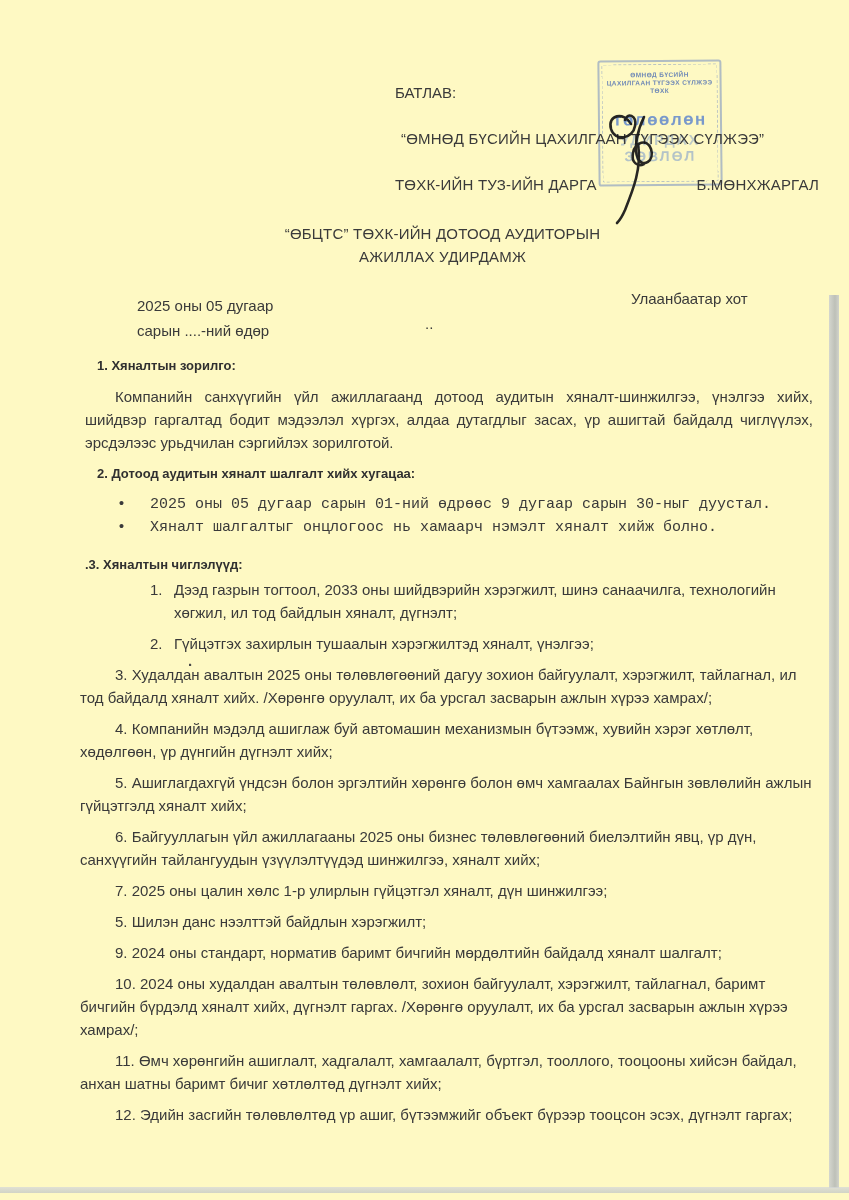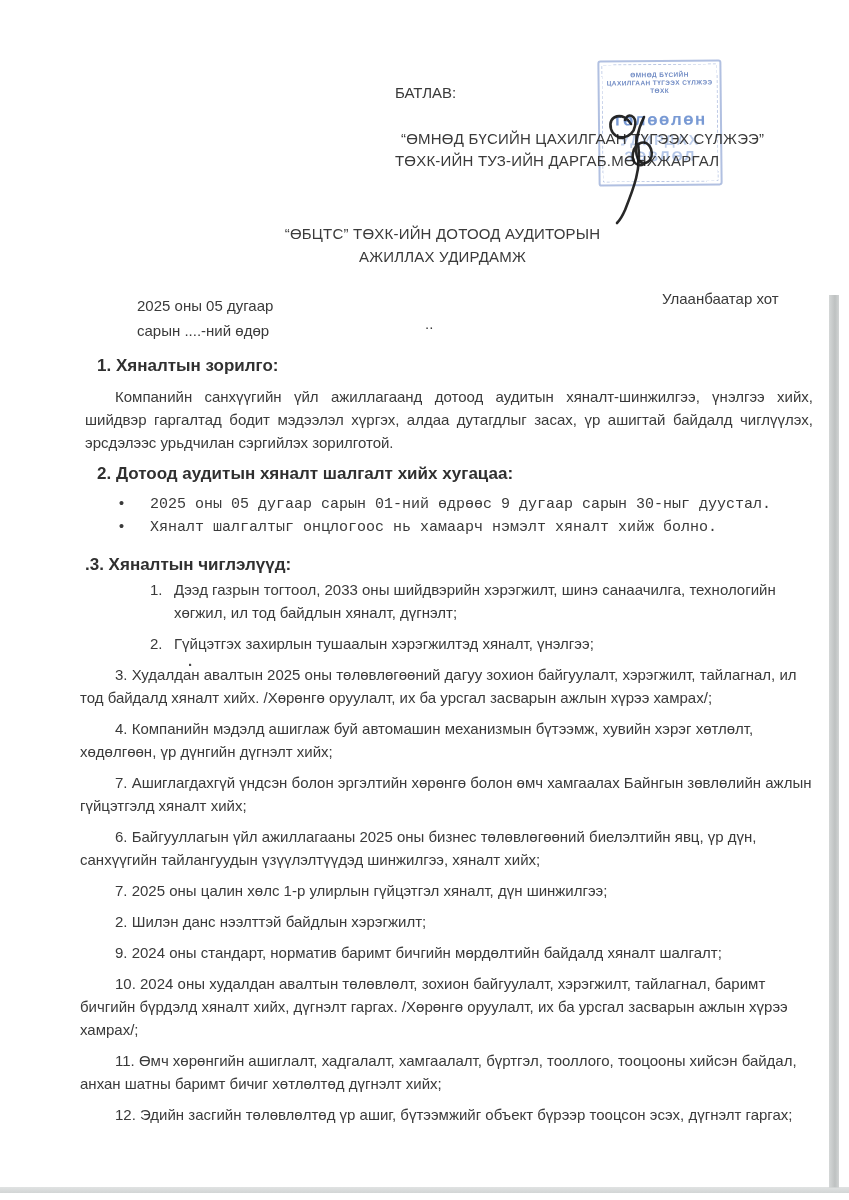--- a/index.html
+++ b/index.html
@@ -1,29 +1,29 @@
 <!DOCTYPE html>
 <html><head>
 <meta charset="utf-8">
 <style>
   html,body{margin:0;padding:0;background:#e9e9e9;}
   .page{
     position:relative;
     width:849px;height:1200px;
-    background:#ffffff;
+    background:#fef9c3;
     overflow:hidden;
     font-family:"Liberation Sans", sans-serif;
     color:#3a3a3a;
     font-size:15px;
   }
   
   .approval{position:absolute;left:395px;top:83px;width:424px;z-index:2;}
   .approval .label{display:block;line-height:20px;}
   .approval .org-line{display:block;margin-top:25px;line-height:22px;letter-spacing:.2px;margin-left:6px;}
-  .approval .sign-row{display:flex;justify-content:flex-start;line-height:22px;letter-spacing:.2px;}
+  .approval .sign-row{display:flex;justify-content:space-between;line-height:22px;letter-spacing:.2px;margin-top:24px;}
   
   .stamp{
     position:absolute;left:598px;top:60px;width:124px;height:126px;
     z-index:1;transform:rotate(-.6deg);
     border:2px solid rgba(100,130,195,.50);
     border-radius:3px;
     box-sizing:border-box;
     text-align:center;
     color:rgba(72,106,180,.78);
   }
@@ -38,24 +38,24 @@
   .stamp .big2{margin-top:3px;font-size:14px;line-height:16px;font-weight:bold;letter-spacing:2px;color:rgba(98,136,205,.42);}
   .stamp .big3{font-size:14px;line-height:16px;font-weight:bold;letter-spacing:2px;color:rgba(98,136,205,.48);}
   
   .signature{position:absolute;left:597px;top:108px;z-index:3;}
   
   .doc-title{position:absolute;left:0;right:0;top:222px;text-align:center;transform:translateX(18px);z-index:2;}
   .doc-title div{line-height:23px;letter-spacing:.2px;}
   
   .date-left{position:absolute;left:137px;top:293px;line-height:25px;}
   .date-dots{position:absolute;left:425px;top:315px;}
-  .date-right{position:absolute;left:662px;top:290px;}
+  .date-right{position:absolute;left:631px;top:290px;}
   
   .body{position:absolute;left:85px;top:354px;width:728px;line-height:23px;}
-  .body h3{font-size:17px;font-weight:bold;color:#303030;margin:0 0 8px 12px;line-height:23px;}
+  .body h3{font-size:13px;font-weight:bold;color:#303030;margin:0 0 8px 12px;line-height:23px;}
   .body h3.no-indent{margin-left:0;margin-top:4px;margin-bottom:2px;}
   .intro{margin:0 0 8px 0;text-indent:30px;text-align:justify;}
   .bullets{margin:0 0 14px 0;font-family:Liberation Mono, monospace;}
   .bullet-row{position:relative;padding-left:65px;line-height:23px;}
   .bullet-row::before{content:"•";position:absolute;left:32px;top:0;}
   .numlist .num-item{display:flex;margin:0 0 8px 65px;}
   .numlist .num{flex:none;width:24px;}
   .numlist .txt{flex:1;}
   .paras p.item{margin:0 0 8px -5px;text-indent:35px;}
   
@@ -135,27 +135,27 @@
           <span class="txt">Гүйцэтгэх захирлын тушаалын хэрэгжилтэд хяналт, үнэлгээ;</span>
         </div>
       </div>
 
     <div class="paras">
 
         <p class="item">3. Худалдан авалтын 2025 оны төлөвлөгөөний дагуу зохион байгуулалт, хэрэгжилт, тайлагнал, ил тод байдалд хяналт хийх. /Хөрөнгө оруулалт, их ба урсгал засварын ажлын хүрээ хамрах/;</p>
 
         <p class="item">4.  Компанийн мэдэлд ашиглаж буй автомашин механизмын бүтээмж, хувийн хэрэг хөтлөлт, хөдөлгөөн, үр дүнгийн дүгнэлт хийх;</p>
 
-        <p class="item">7. Ашиглагдахгүй үндсэн болон эргэлтийн хөрөнгө болон өмч хамгаалах Байнгын зөвлөлийн ажлын гүйцэтгэлд хяналт хийх;</p>
+        <p class="item">5. Ашиглагдахгүй үндсэн болон эргэлтийн хөрөнгө болон өмч хамгаалах Байнгын зөвлөлийн ажлын гүйцэтгэлд хяналт хийх;</p>
 
         <p class="item">6. Байгууллагын үйл ажиллагааны 2025 оны бизнес төлөвлөгөөний биелэлтийн явц, үр дүн, санхүүгийн тайлангуудын үзүүлэлтүүдэд шинжилгээ, хяналт хийх;</p>
 
         <p class="item">7. 2025 оны цалин хөлс 1-р улирлын гүйцэтгэл хяналт, дүн шинжилгээ;</p>
 
-        <p class="item">2. Шилэн данс нээлттэй байдлын хэрэгжилт;</p>
+        <p class="item">5. Шилэн данс нээлттэй байдлын хэрэгжилт;</p>
 
         <p class="item">9. 2024 оны стандарт, норматив баримт бичгийн мөрдөлтийн байдалд хяналт шалгалт;</p>
 
         <p class="item">10.  2024 оны худалдан авалтын төлөвлөлт, зохион байгуулалт, хэрэгжилт, тайлагнал, баримт бичгийн бүрдэлд хяналт хийх, дүгнэлт гаргах. /Хөрөнгө оруулалт, их ба урсгал засварын ажлын хүрээ хамрах/;</p>
 
         <p class="item">11. Өмч хөрөнгийн ашиглалт, хадгалалт, хамгаалалт, бүртгэл, тооллого, тооцооны хийсэн байдал, анхан шатны баримт бичиг хөтлөлтөд дүгнэлт хийх;</p>
 
         <p class="item">12. Эдийн засгийн төлөвлөлтөд үр ашиг, бүтээмжийг объект бүрээр тооцсон эсэх, дүгнэлт гаргах;</p>
       </div>
 

